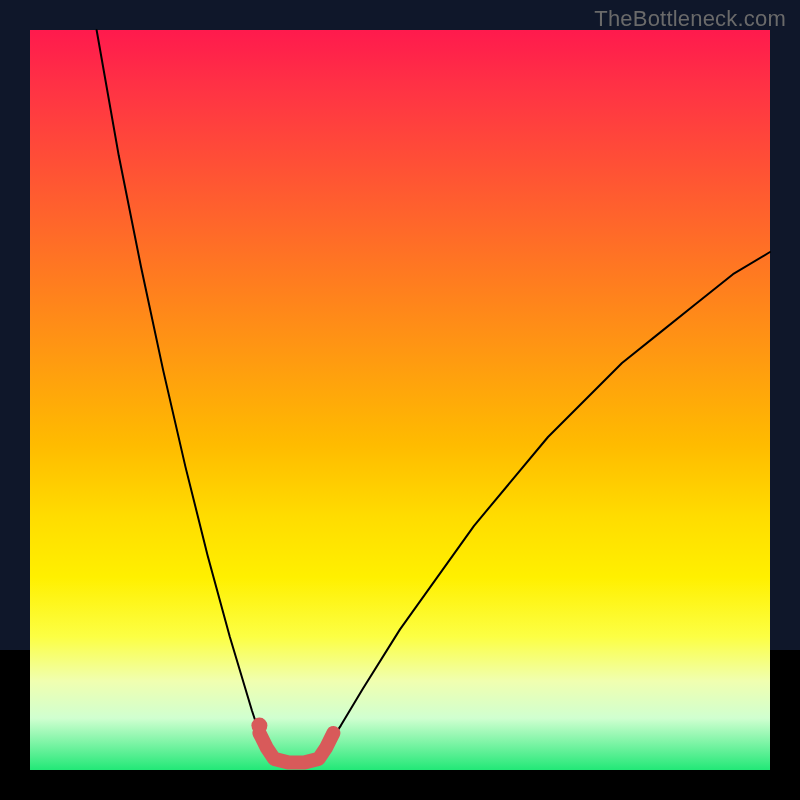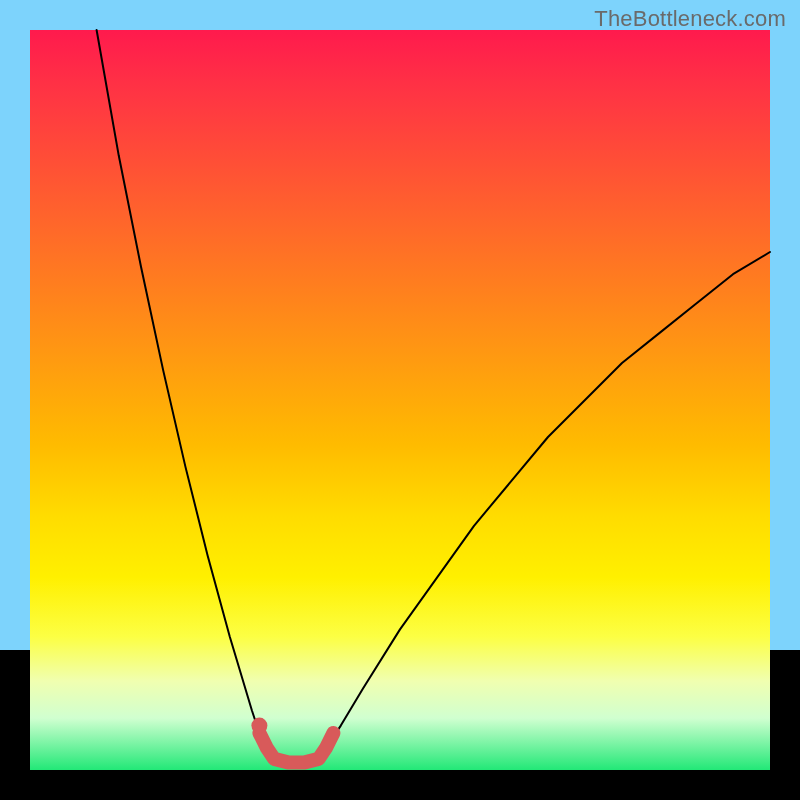--- a/index.html
+++ b/index.html
@@ -1,21 +1,21 @@
 <!DOCTYPE html>
 <html><head>
 <meta charset="utf-8">
 <style>
   * { margin: 0; padding: 0; box-sizing: border-box; }
   html, body { width: 800px; height: 800px; overflow: hidden; background: #000; }
   .frame {
     position: relative;
     width: 800px;
     height: 650px;
-    background: #7dd3fc;
+    background: #0f172a;
   }
   .plot-area {
     position: absolute;
     left: 30px;
     top: 30px;
     width: 740px;
     height: 740px;
     background: linear-gradient(to bottom,
       #ff1a4d 0%,
       #ff3344 8%,

